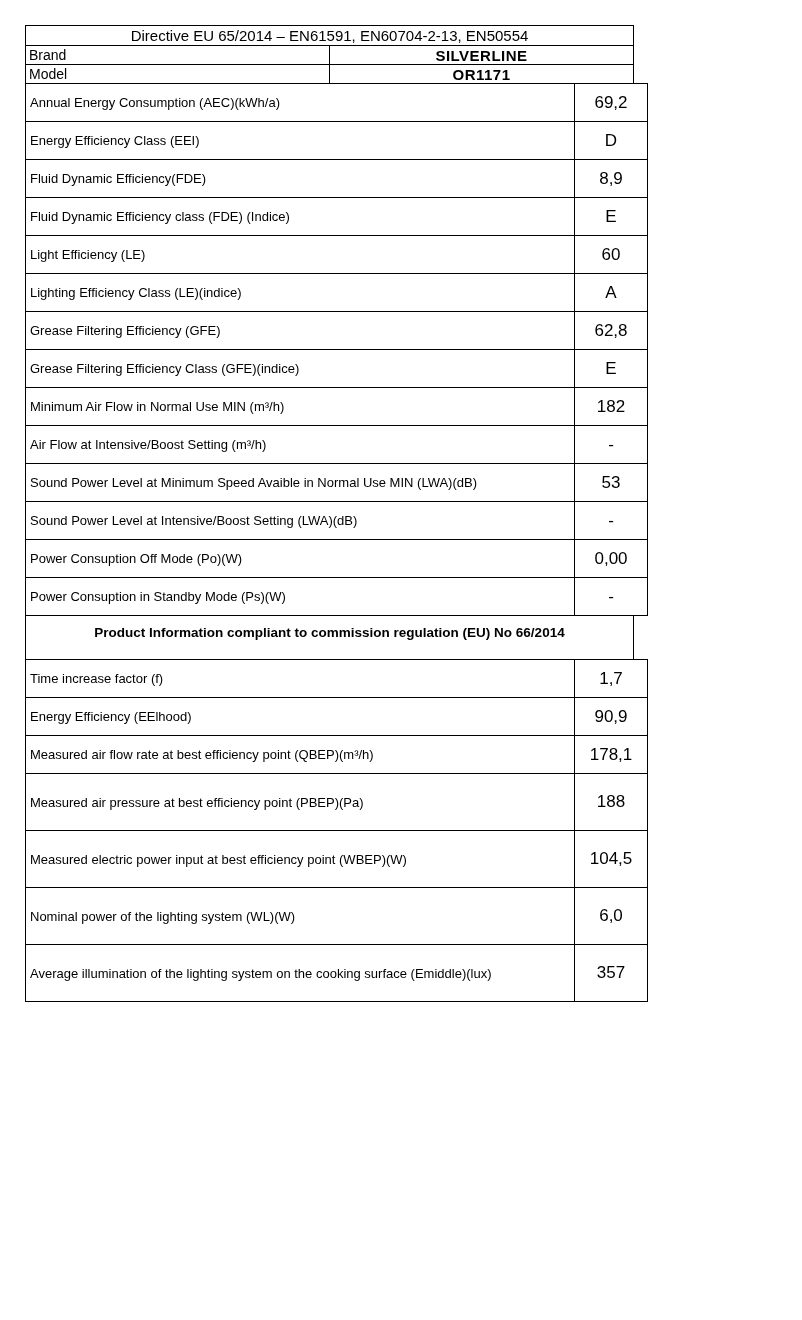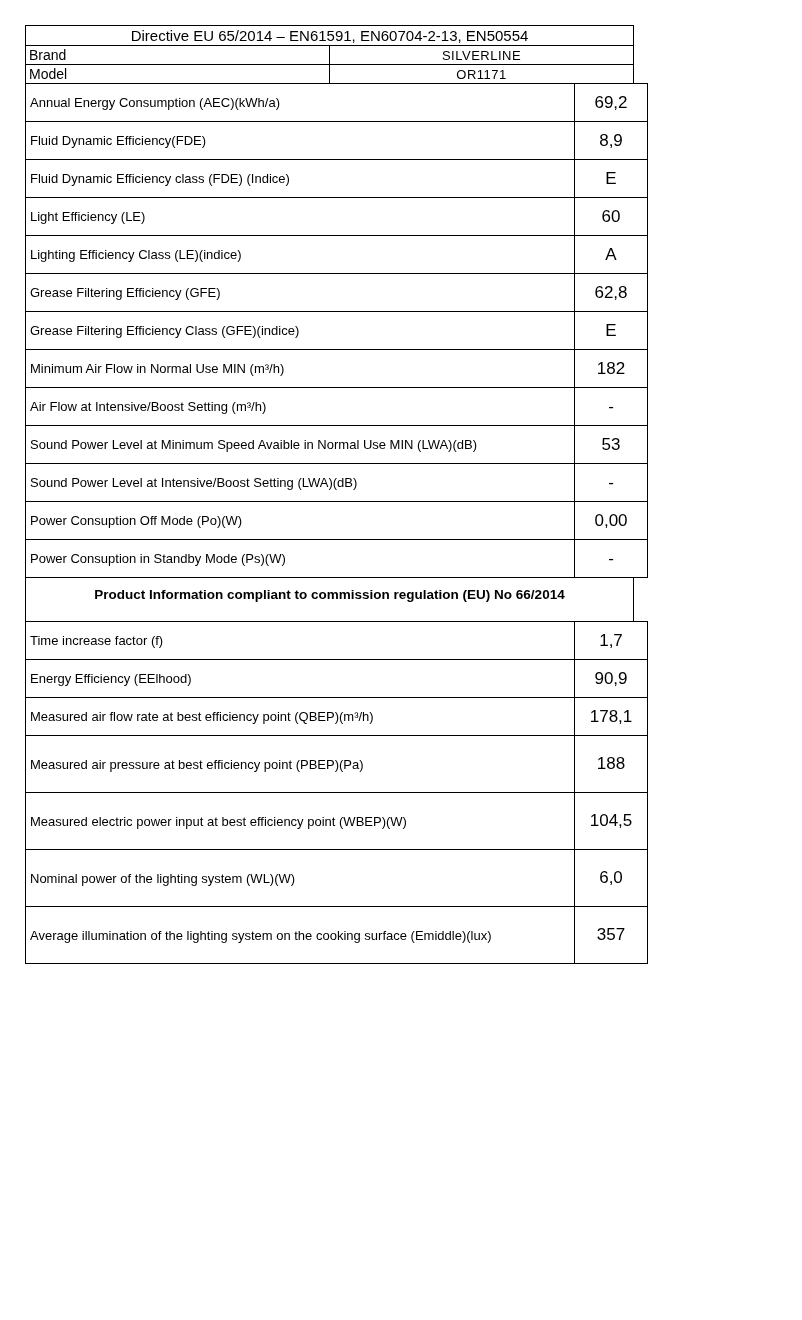--- a/index.html
+++ b/index.html
@@ -42,22 +42,22 @@
     padding: 1px 2px;
   }
   .bm-label {
     width: 404px;
     font-size: 14px;
     text-align: left;
     vertical-align: middle;
   }
   .bm-value {
     width: 203px;
-    font-size: 13px;
-    font-weight: normal;
+    font-size: 15px;
+    font-weight: bold;
     text-align: center;
     vertical-align: middle;
     letter-spacing: 0.5px;
   }
   
   .spec-table .label-cell {
     width: 541px;
     font-size: 13px;
     text-align: left;
     vertical-align: middle;
@@ -106,20 +106,24 @@
     </tbody>
       </table>
 
     <table class="spec-table">
       <tbody id="rows1-body">
   <tr>
     <td class="label-cell">Annual Energy Consumption (AEC)(kWh/a)</td>
     <td class="value-cell">69,2</td>
   </tr>
 
+  <tr>
+    <td class="label-cell">Energy Efficiency Class (EEI)</td>
+    <td class="value-cell">D</td>
+  </tr>
 
   <tr>
     <td class="label-cell">Fluid Dynamic Efficiency(FDE)</td>
     <td class="value-cell">8,9</td>
   </tr>
 
   <tr>
     <td class="label-cell">Fluid Dynamic Efficiency class (FDE) (Indice)</td>
     <td class="value-cell">E</td>
   </tr>

